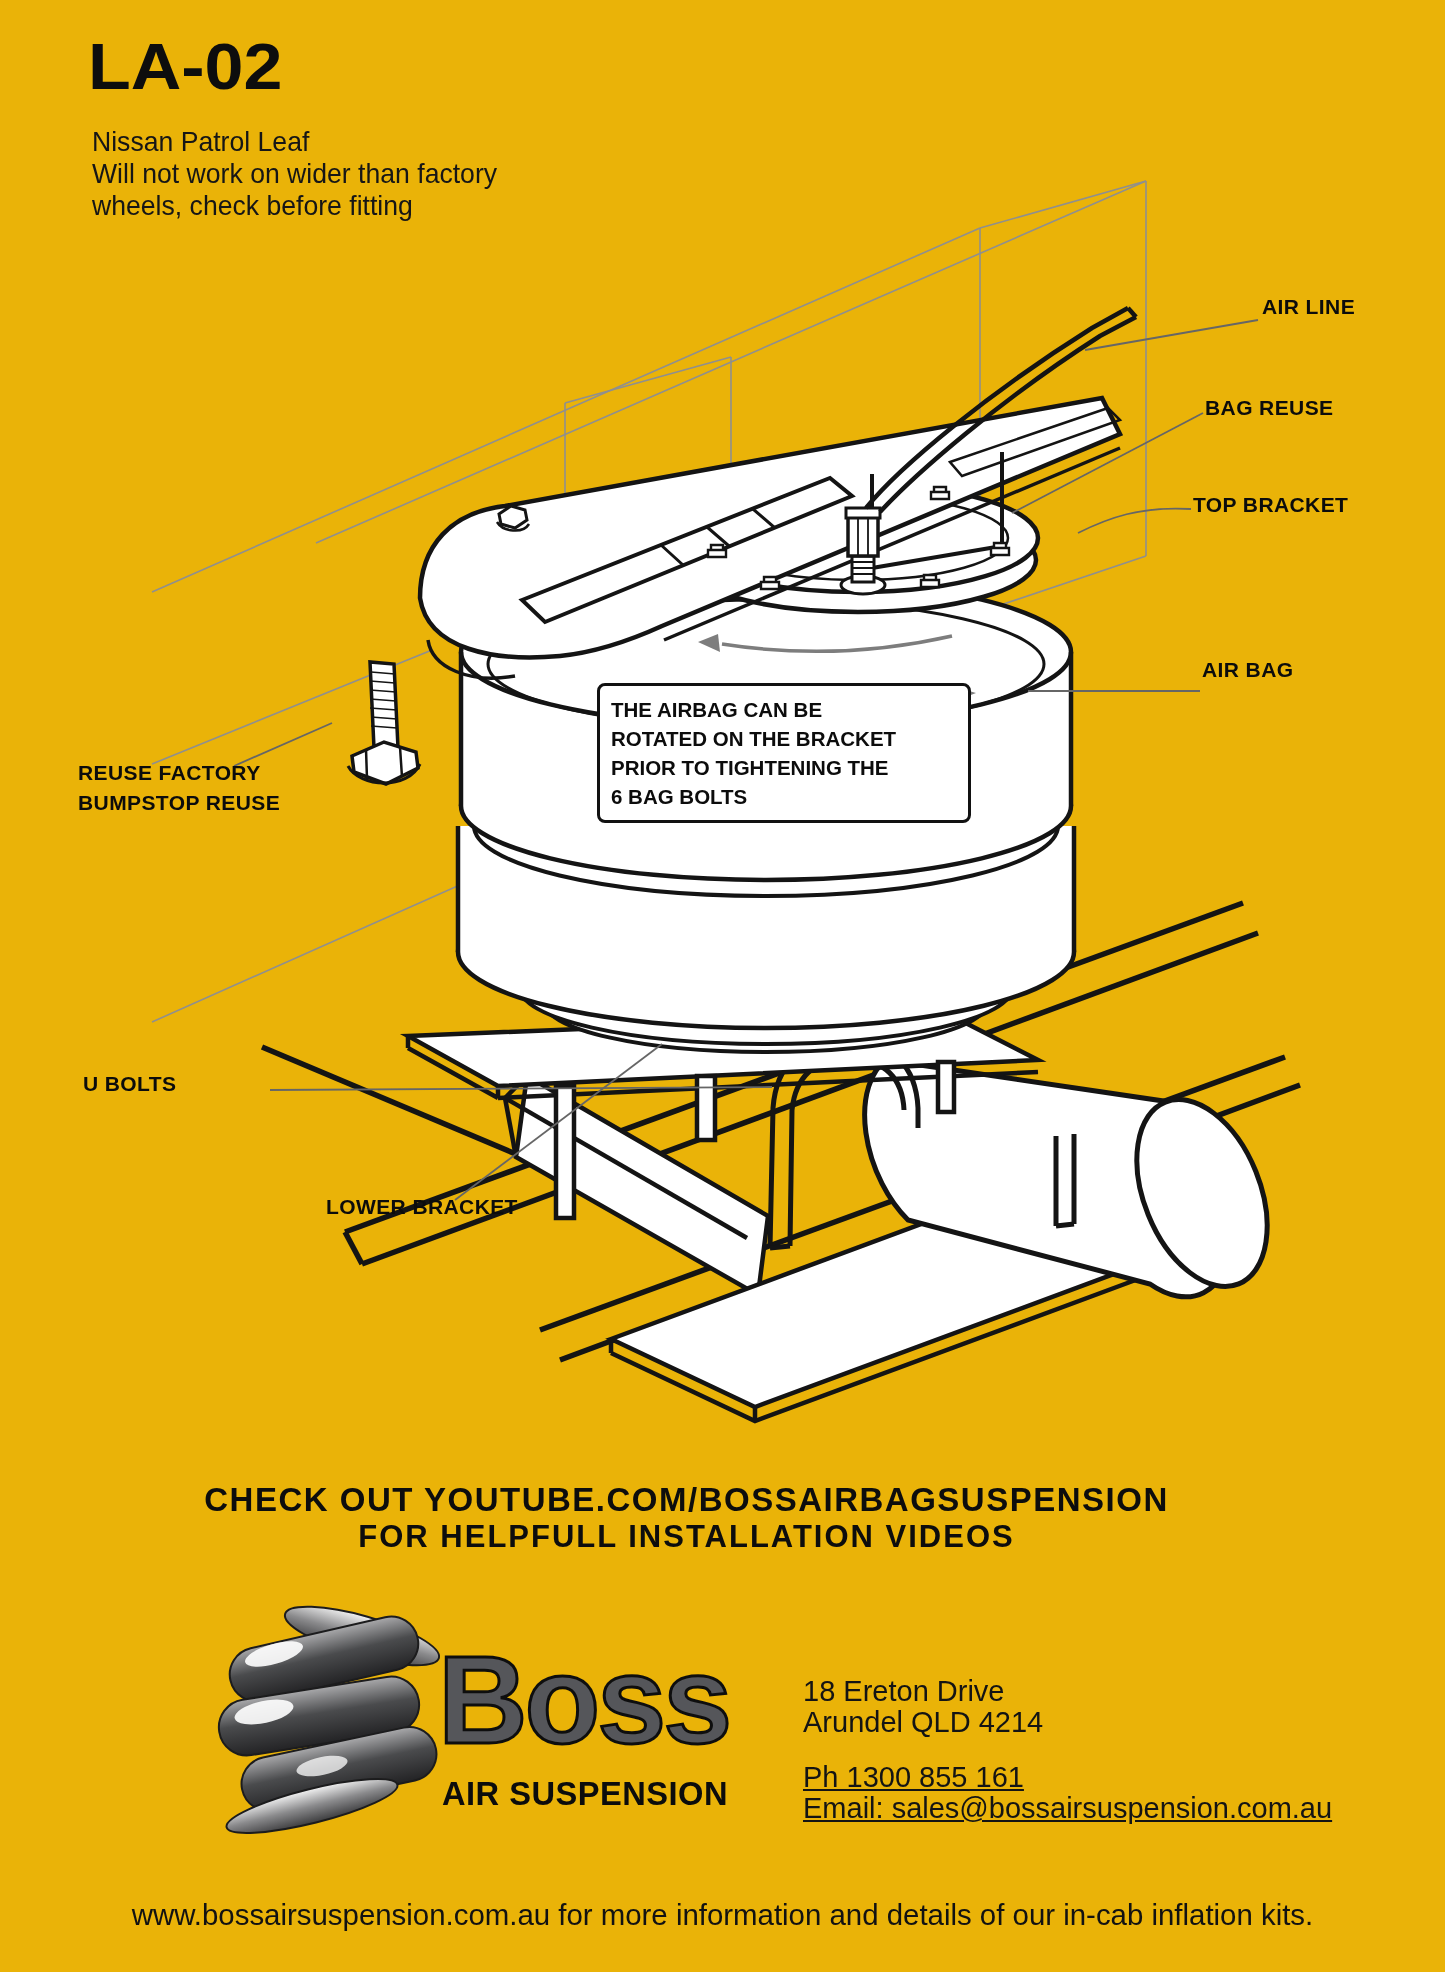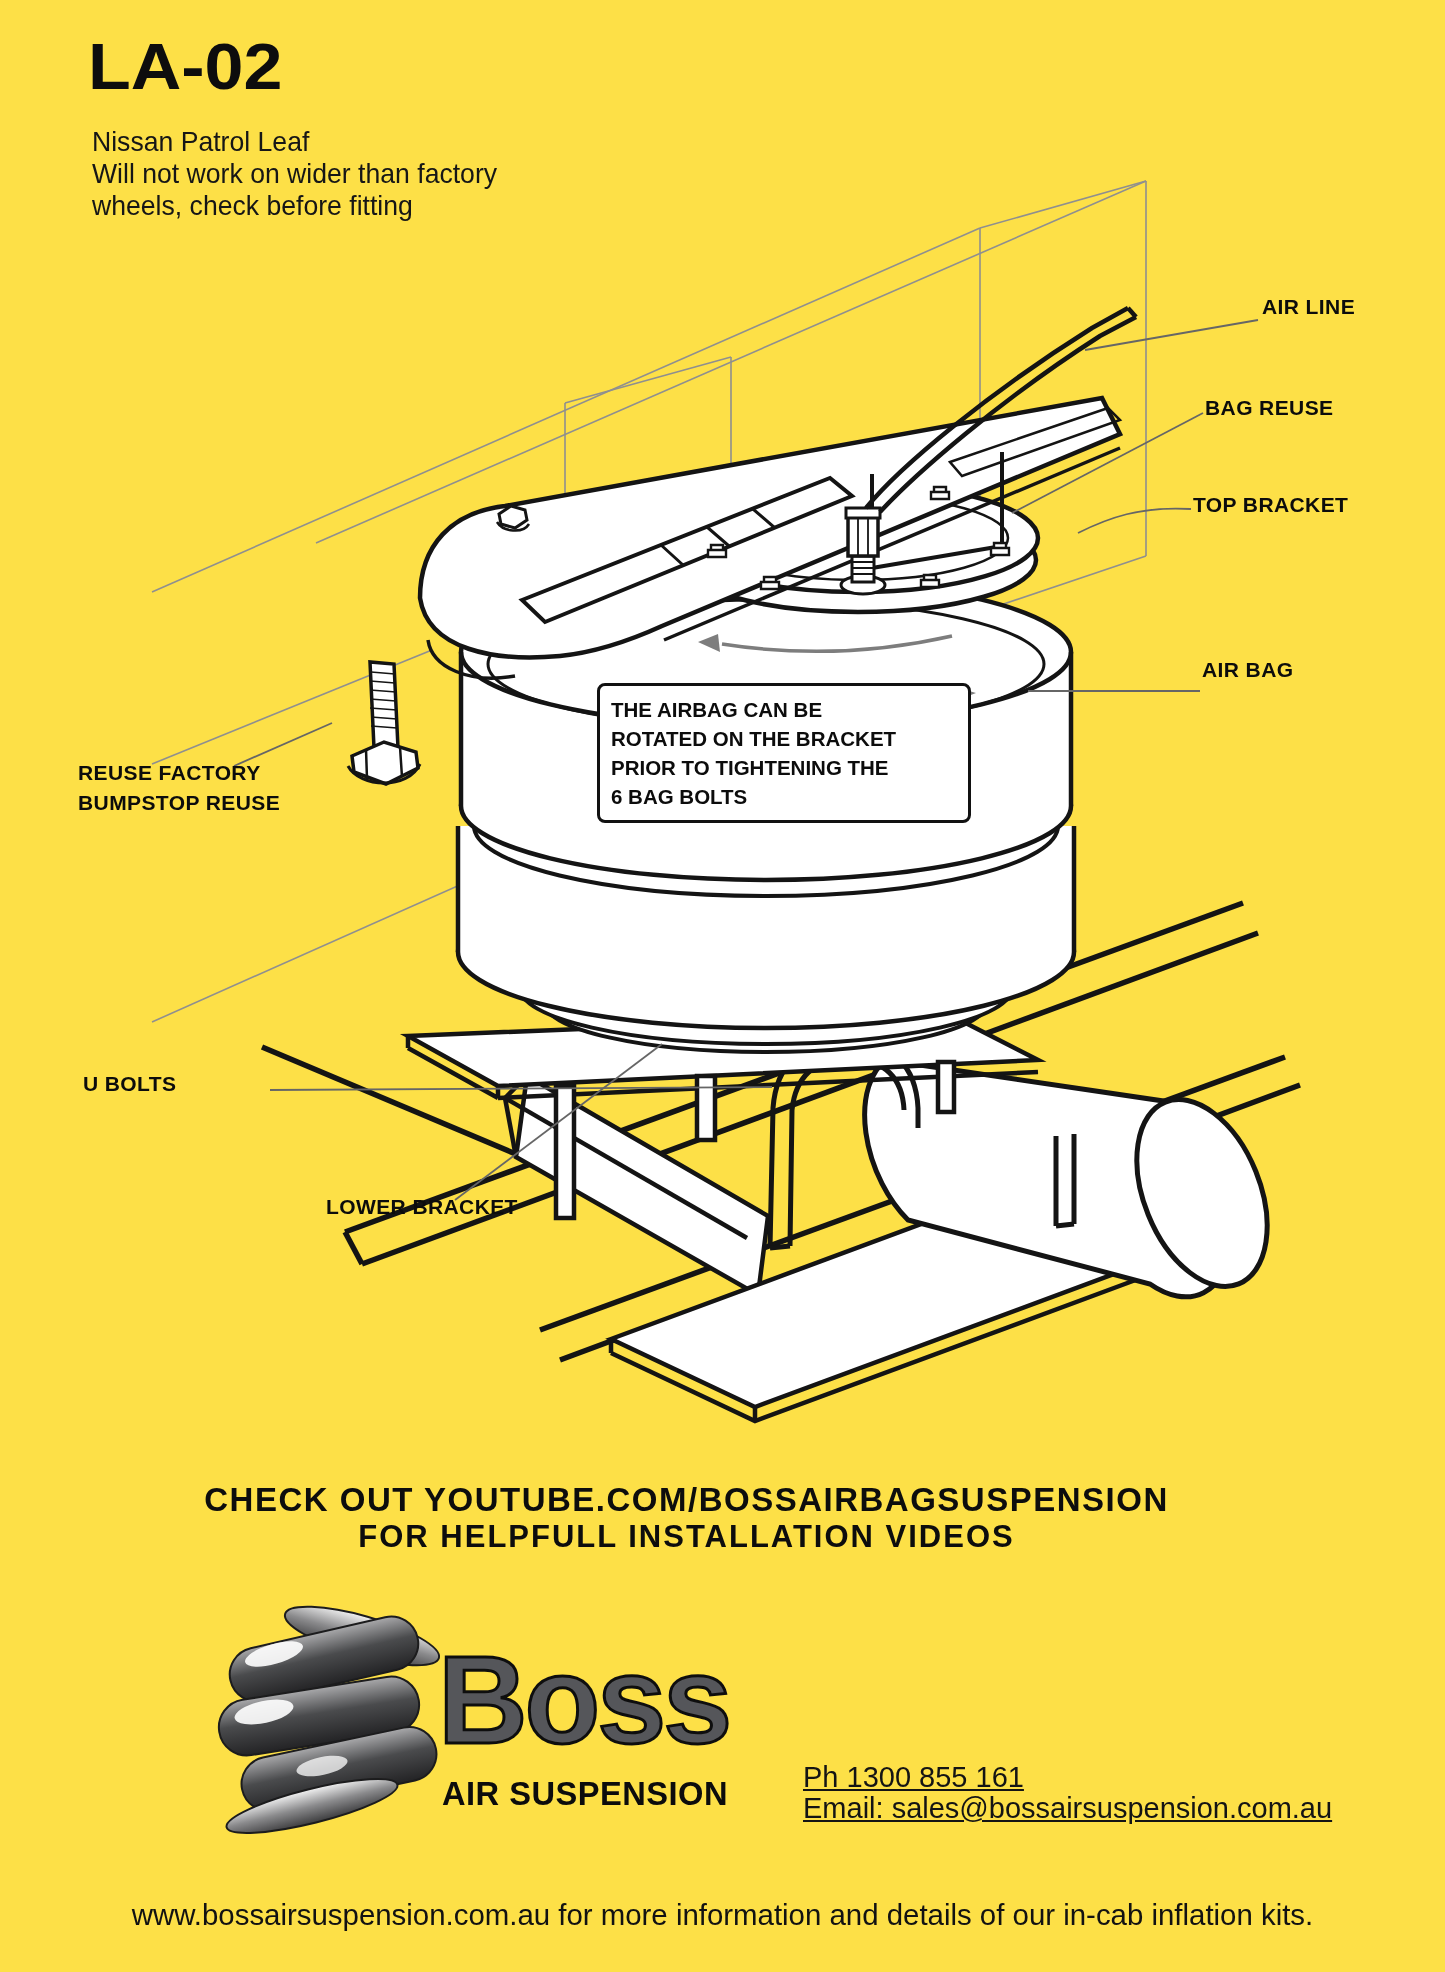--- a/index.html
+++ b/index.html
@@ -1,17 +1,17 @@
 <!DOCTYPE html>
 <html><head>
 <meta charset="utf-8">
 <style>
   html,body{margin:0;padding:0;background:#e8e8e8;}
   #page{
-    position:relative;width:1445px;height:1972px;background:#fde047;
+    position:relative;width:1445px;height:1972px;background:#eab308;
     margin:0 auto;overflow:hidden;
     font-family:"Liberation Sans", sans-serif;color:#111;
   }
   .abs{position:absolute;}
   
   .logo-code{
     left:88px;top:30px;font-size:70px;font-weight:bold;letter-spacing:0px;
     transform:scaleY(.92);transform-origin:top left;color:#0d0d0d;
   }
   .subtitle{
@@ -275,20 +275,24 @@
     <rect x="28" y="146" width="198" height="54" rx="27" transform="rotate(-12 127 173)" fill="url(#gDark)" stroke="#1c1c1d" stroke-width="2"></rect>
     <ellipse cx="100" cy="210" rx="88" ry="17" transform="rotate(-14 100 210)" fill="url(#gSilver)" stroke="#1c1c1d" stroke-width="2"></ellipse>
     <ellipse cx="62" cy="58" rx="30" ry="10" transform="rotate(-16 62 58)" fill="#ffffff" opacity="0.9"></ellipse>
     <ellipse cx="52" cy="116" rx="30" ry="11" transform="rotate(-12 52 116)" fill="#ffffff" opacity="0.9"></ellipse>
     <ellipse cx="110" cy="170" rx="26" ry="9" transform="rotate(-12 110 170)" fill="#ffffff" opacity="0.75"></ellipse>
   </svg>
 
   <div class="abs brand-name">Boss</div>
   <div class="abs brand-tag">AIR SUSPENSION</div>
 
+  <div class="abs addr">
+    <div>18 Ereton Drive</div>
+    <div>Arundel QLD 4214</div>
+  </div>
   <div class="abs contact">
     <div>Ph 1300 855 161</div>
     <div>Email: sales@bossairsuspension.com.au</div>
   </div>
 
   <div class="abs footer">www.bossairsuspension.com.au for more information and details of our in-cab inflation kits.</div>
 
 </div>
 
 </body></html>

